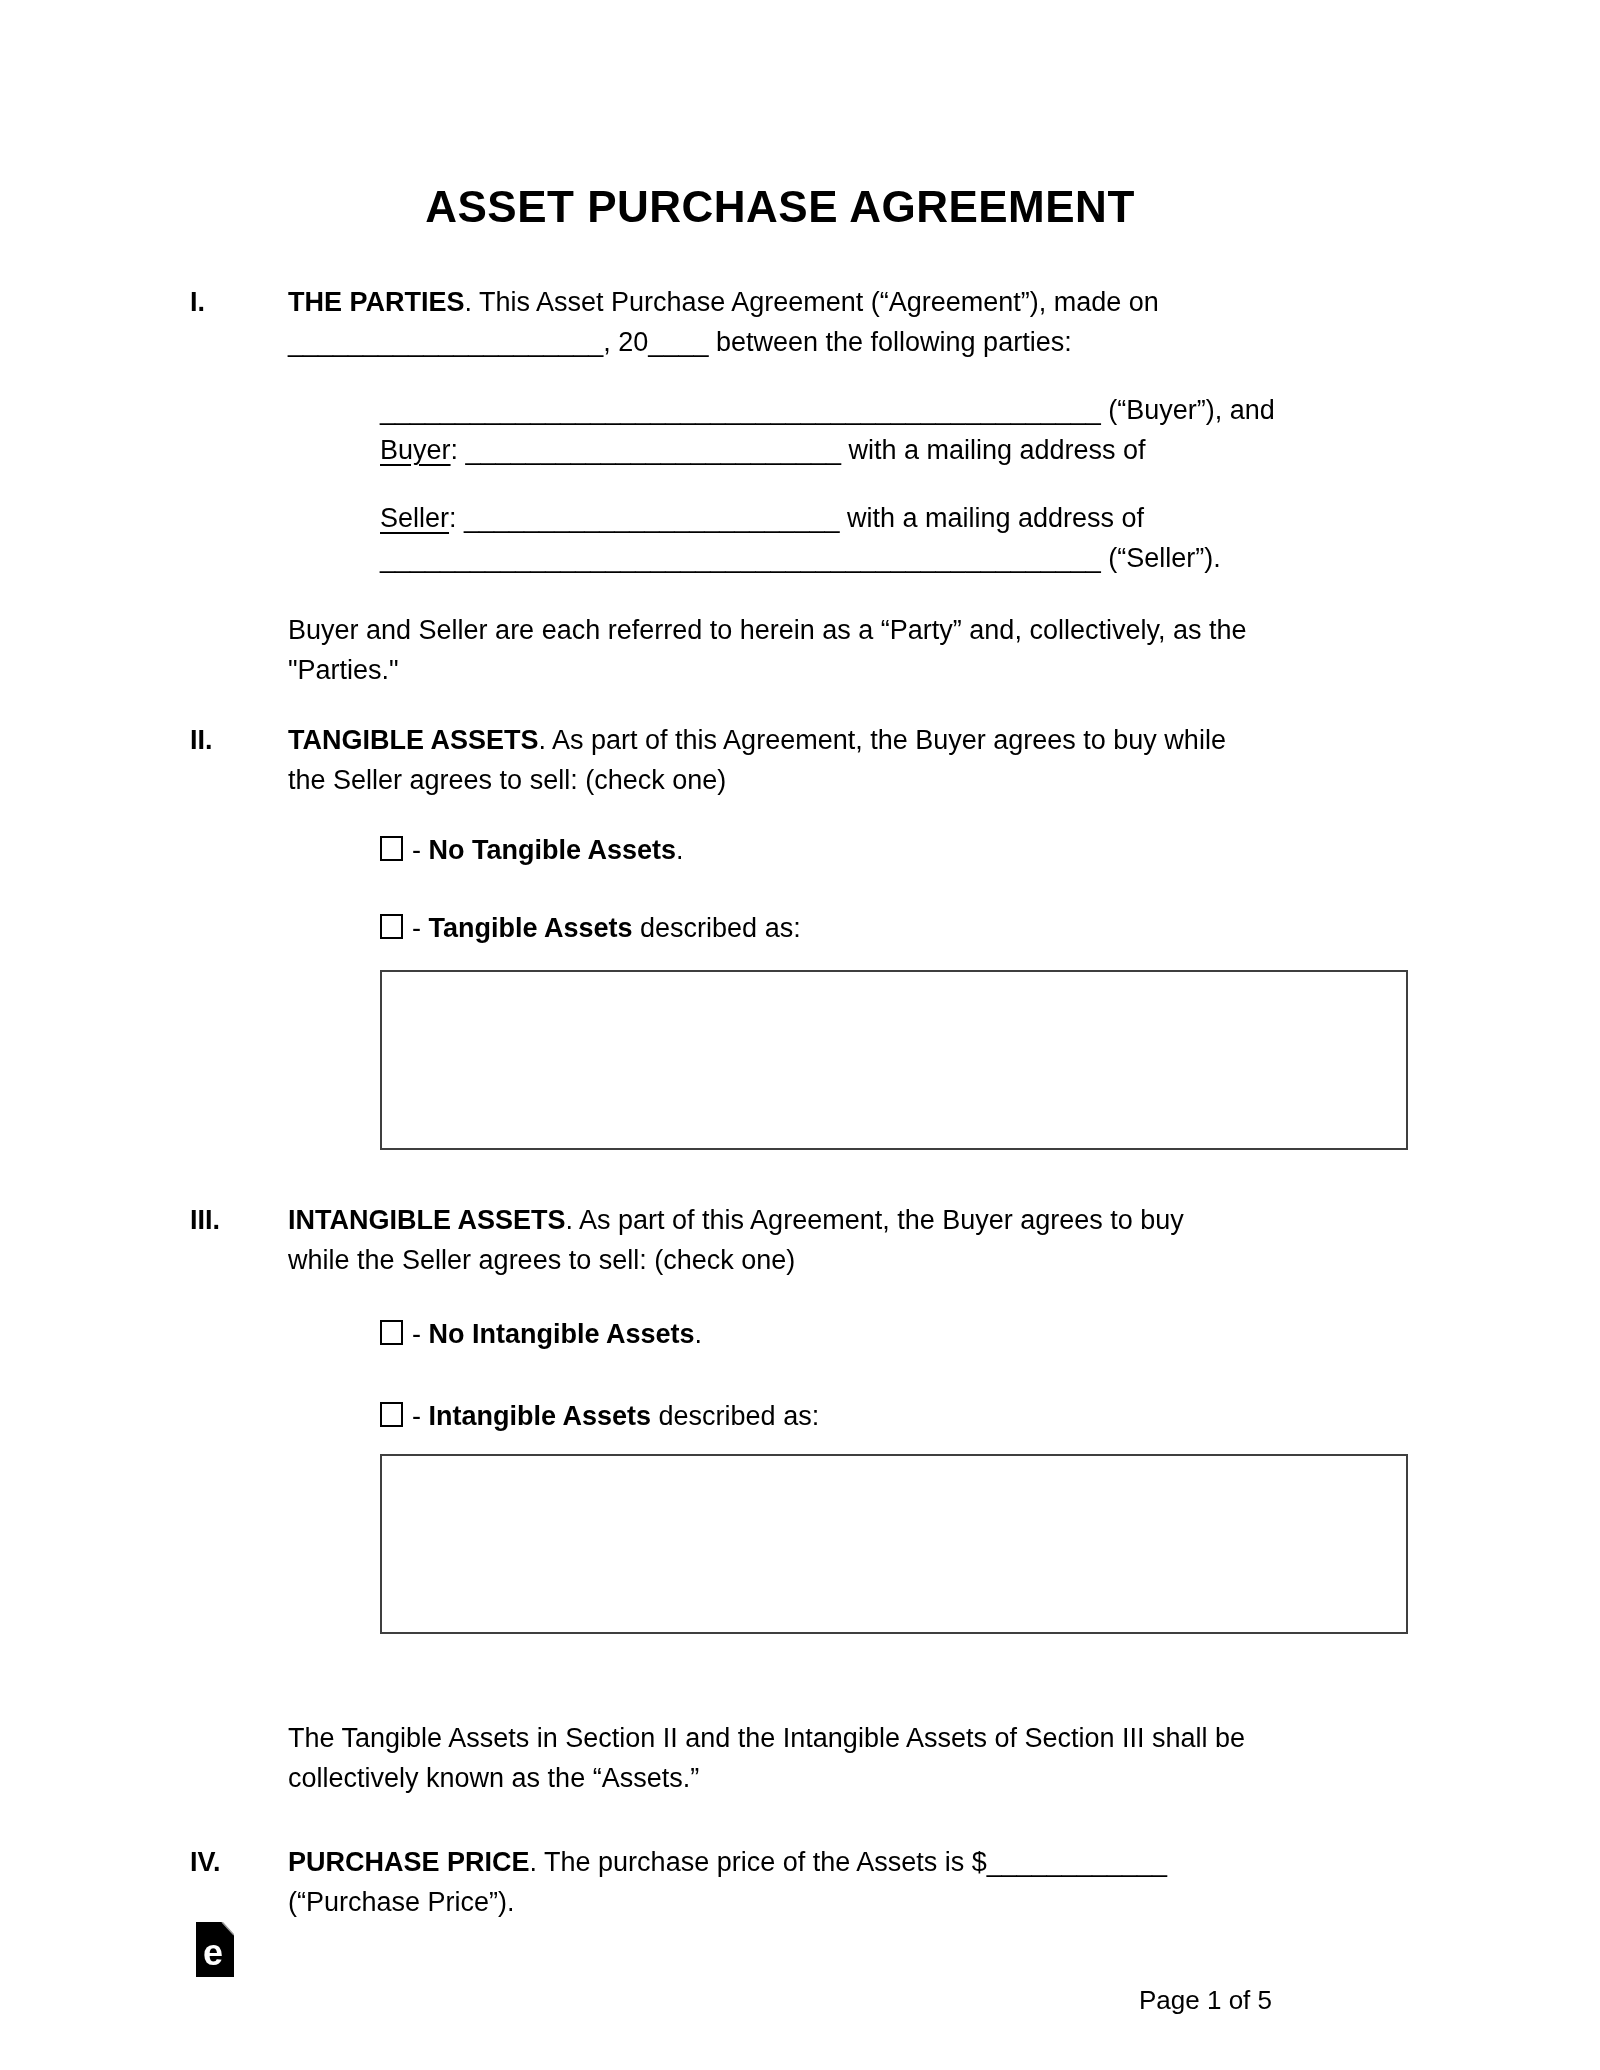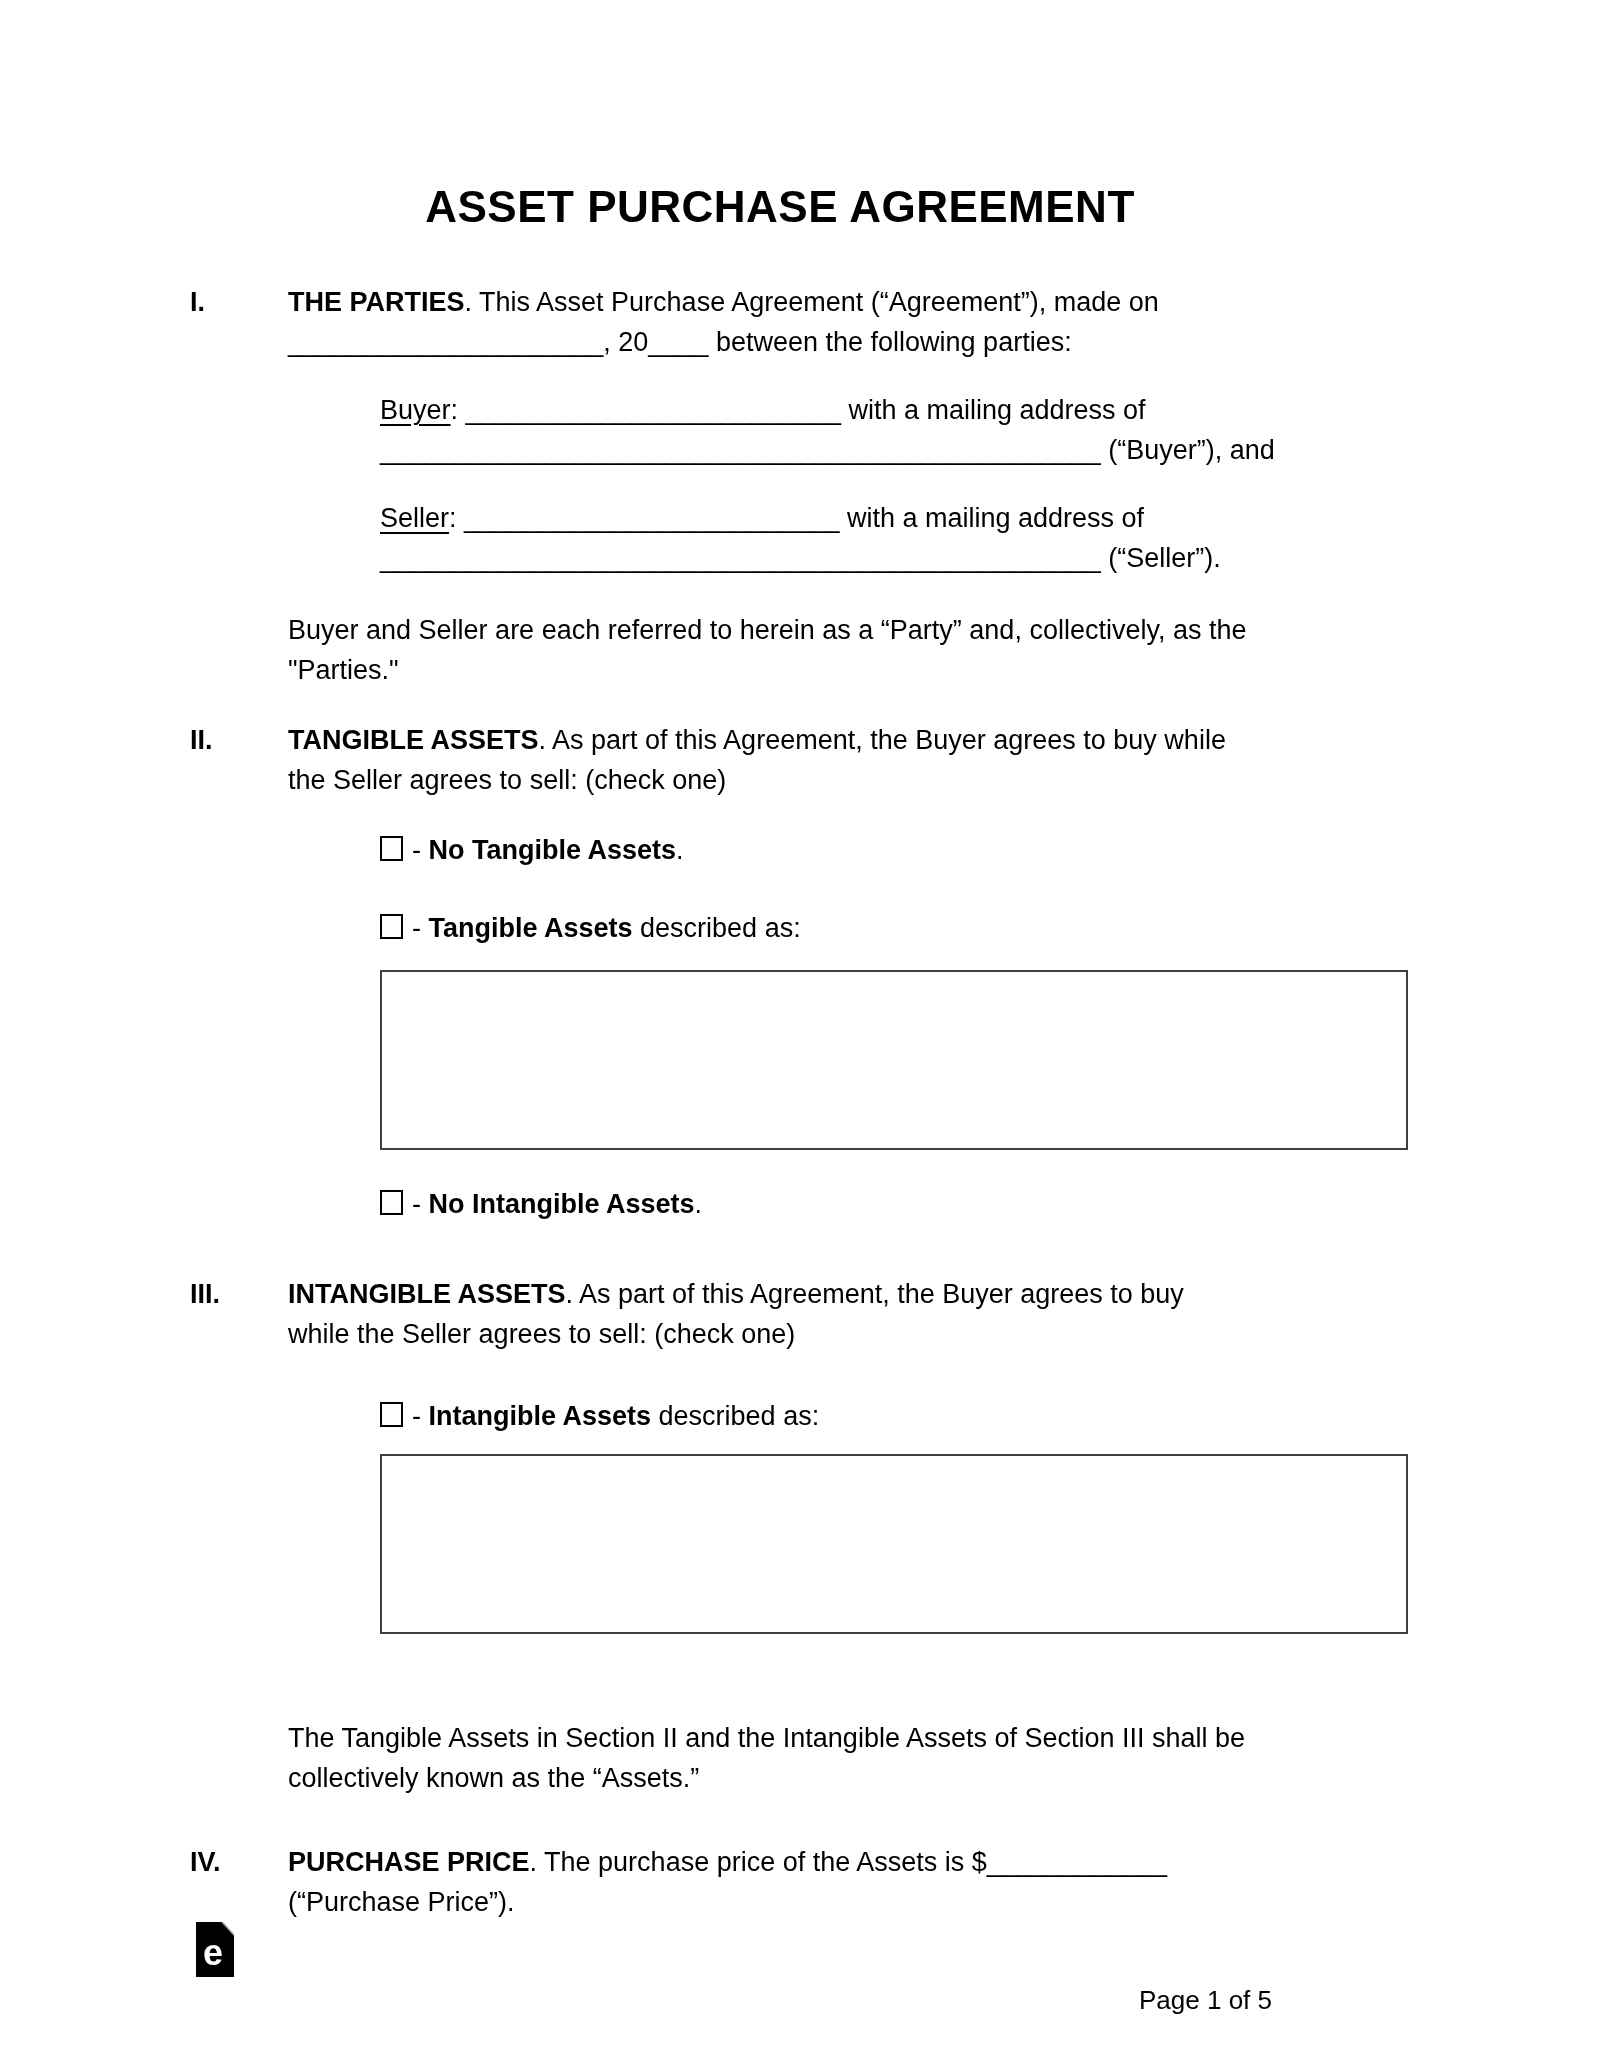--- a/index.html
+++ b/index.html
@@ -97,22 +97,22 @@
 
   <div class="doc-title">ASSET PURCHASE AGREEMENT</div>
 
   <div class="row mt-s1">
     <div class="num">I.</div>
     <div class="line"><span class="bold">THE PARTIES</span><span>. This Asset Purchase Agreement (“Agreement”), made on</span></div>
     <div class="line"><span>_____________________, 20____ between the following parties:</span></div>
   </div>
 
   <div class="row indent mt-buyer">
+    <div class="line"><span>________________________________________________ (“Buyer”), and</span></div>
     <div class="line"><span class="underline">Buyer</span><span>: _________________________ with a mailing address of</span></div>
-    <div class="line"><span>________________________________________________ (“Buyer”), and</span></div>
   </div>
 
   <div class="row indent mt-seller">
     <div class="line"><span class="underline">Seller</span><span>: _________________________ with a mailing address of</span></div>
     <div class="line"><span>________________________________________________ (“Seller”).</span></div>
   </div>
 
   <div class="row mt-pnote">
     <div class="line">Buyer and Seller are each referred to herein as a “Party” and, collectively, as the</div>
     <div class="line">"Parties."</div>
@@ -127,28 +127,28 @@
   <div class="row indent mt-cb1">
     <span class="checkbox"></span><span>- </span><span class="bold">No Tangible Assets</span><span>.</span>
   </div>
 
   <div class="row indent mt-cb2">
     <span class="checkbox"></span><span>- </span><span class="bold">Tangible Assets</span><span> described as:</span>
   </div>
 
   <div class="desc-box mt-box1"></div>
 
-  <div class="row indent mt-cb3">
-    <span class="checkbox"></span><span>- </span><span class="bold">No Intangible Assets</span><span>.</span>
-  </div>
-
   <div class="row mt-s3">
     <div class="num">III.</div>
     <div class="line"><span class="bold">INTANGIBLE ASSETS</span><span>. As part of this Agreement, the Buyer agrees to buy</span></div>
     <div class="line">while the Seller agrees to sell: (check one)</div>
+  </div>
+
+  <div class="row indent mt-cb3">
+    <span class="checkbox"></span><span>- </span><span class="bold">No Intangible Assets</span><span>.</span>
   </div>
 
   <div class="row indent mt-cb4">
     <span class="checkbox"></span><span>- </span><span class="bold">Intangible Assets</span><span> described as:</span>
   </div>
 
   <div class="desc-box mt-box2"></div>
 
   <div class="row mt-anote">
     <div class="line">The Tangible Assets in Section II and the Intangible Assets of Section III shall be</div>

